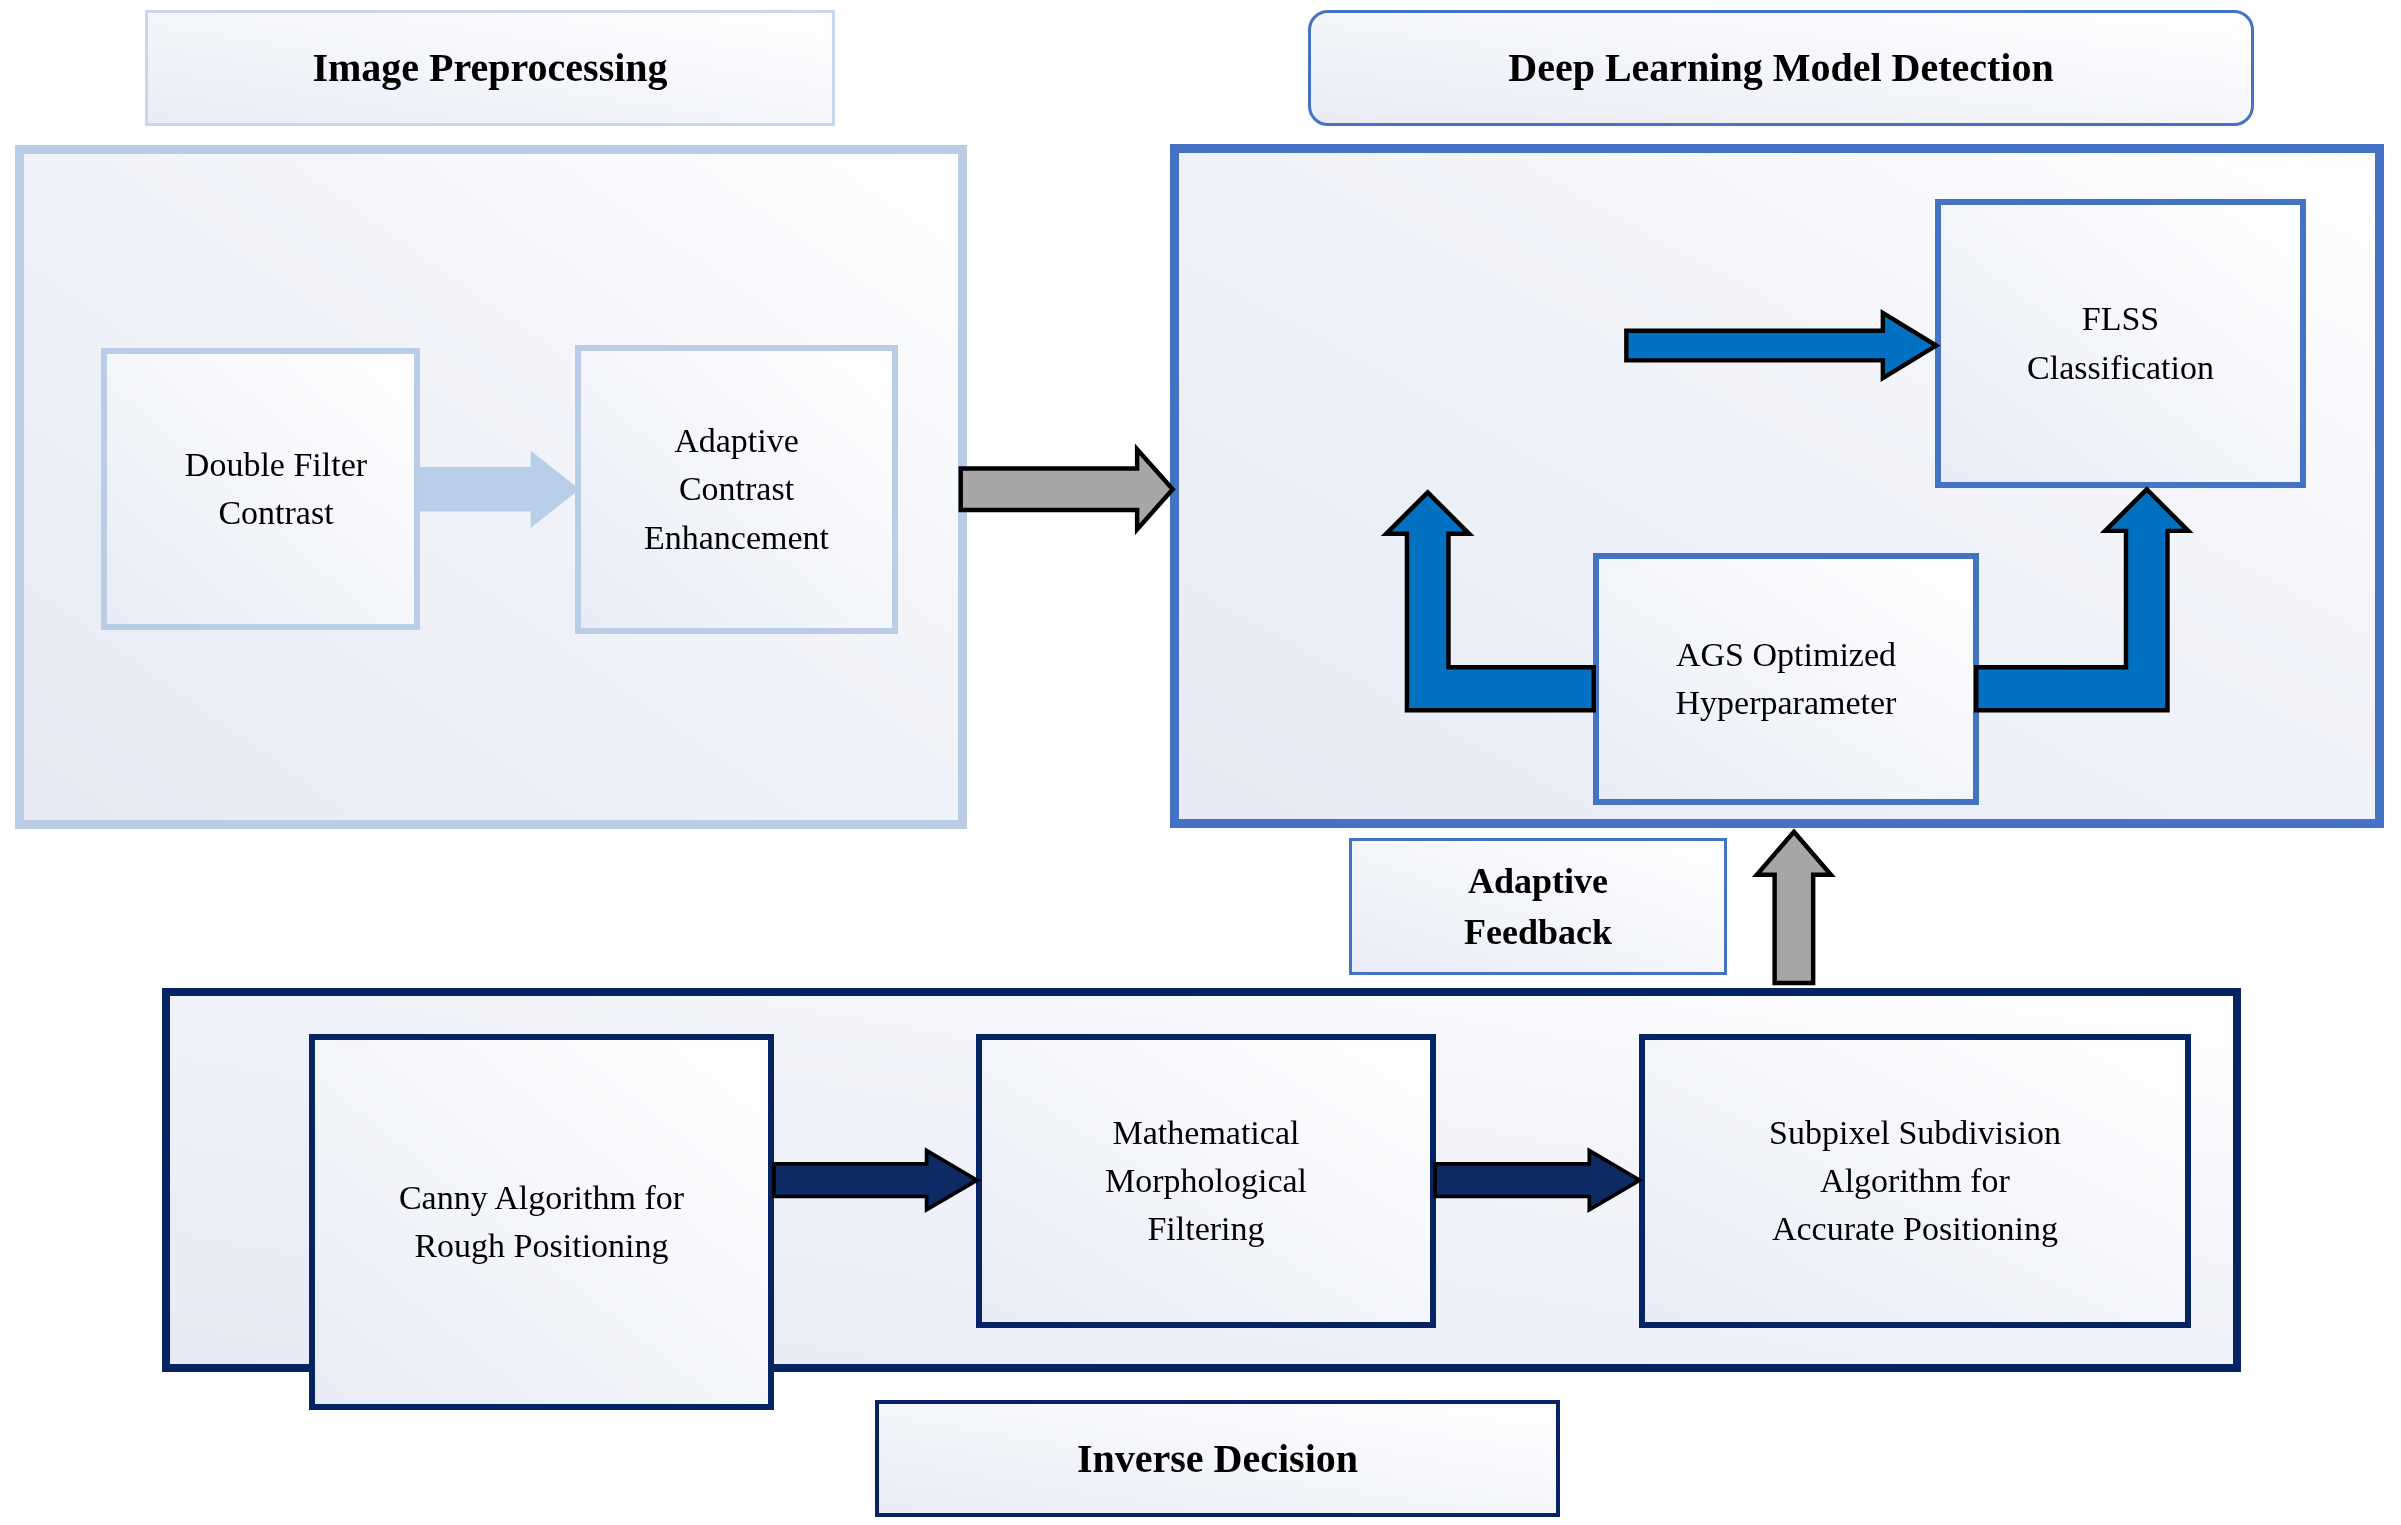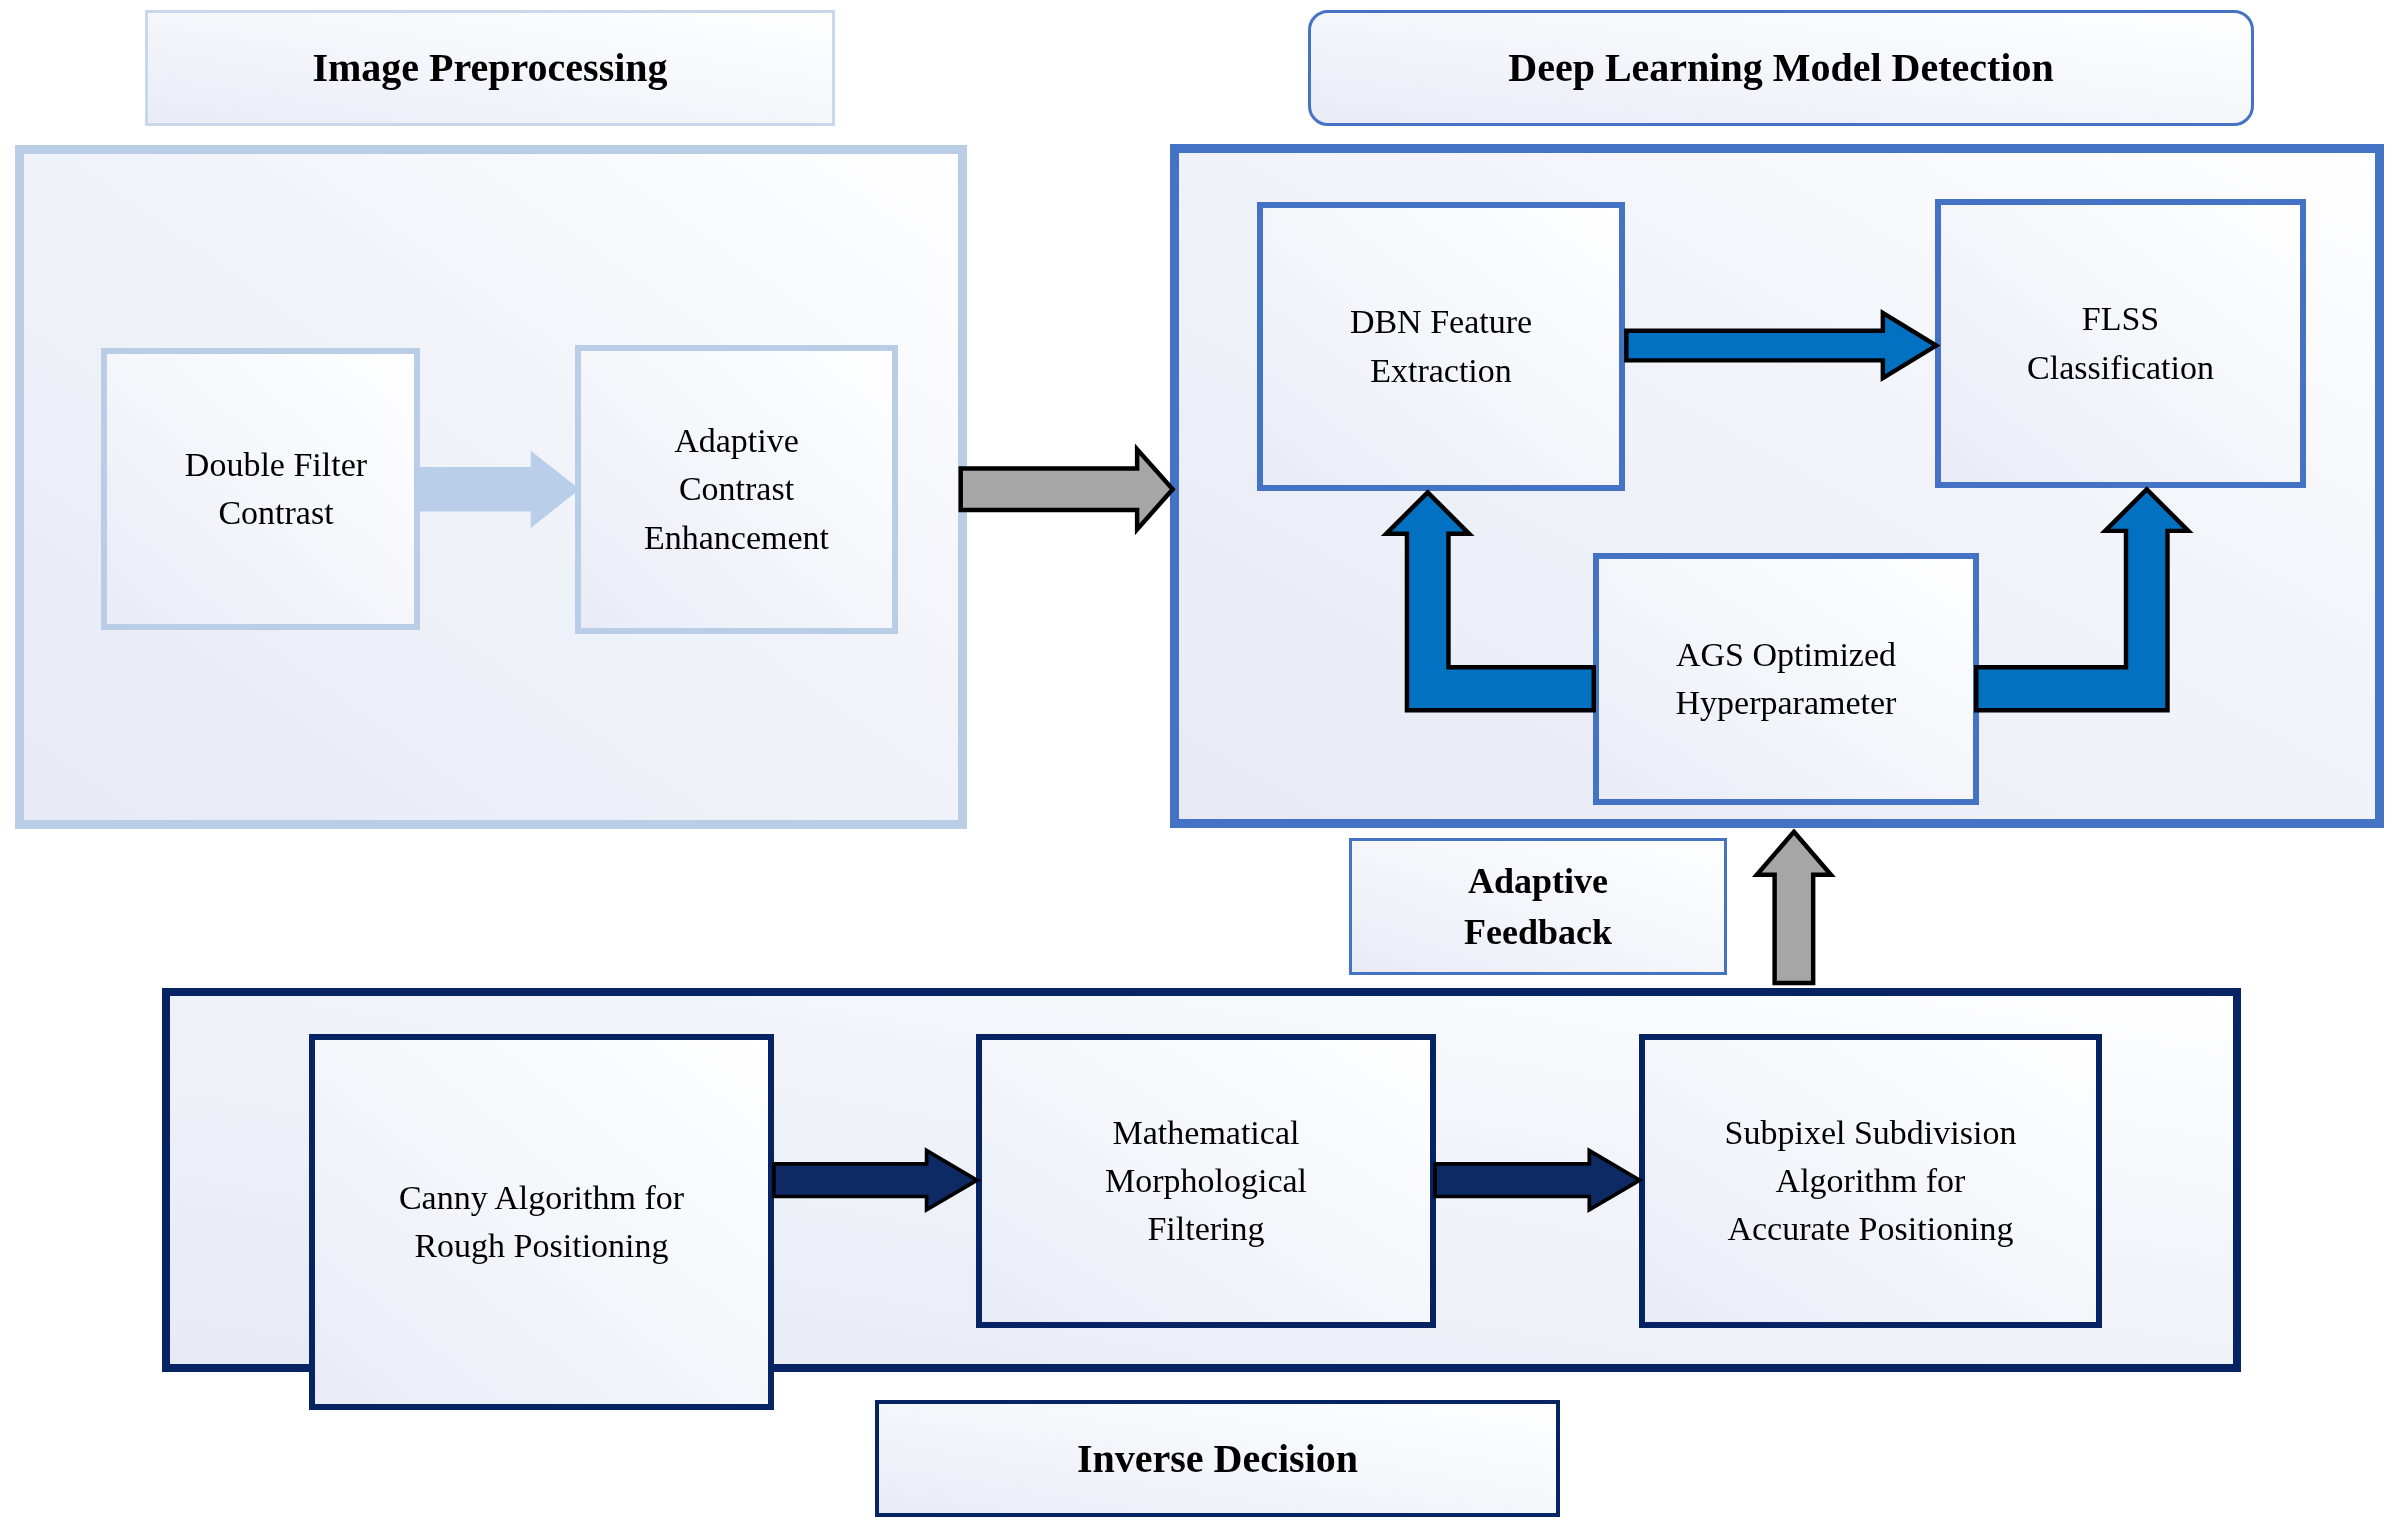--- a/index.html
+++ b/index.html
@@ -73,26 +73,20 @@
         <div>Enhancement</div>
       </div>
   </div>
 
   <div class="abs flexc box-fill b-blue-title" style="left:1308px; top:10.4px; width:946px; height:116px;border-radius:20px;">
     <span class="title-text">Deep Learning Model Detection</span>
   </div>
 
   <div class="abs container-fill b-blue-container" style="left:1170px; top:144px; width:1214px; height:684px;"></div>
 
-  <div class="abs flexc box-fill b-blue-box" style="left:1257px; top:202px; width:368px; height:289px;">
-    <div class="node-text">
-        <div>DBN Feature</div>
-        <div>Extraction</div>
-      </div>
-  </div>
 
   <div class="abs flexc box-fill b-blue-box" style="left:1935px; top:199px; width:371px; height:289px;">
     <div class="node-text">
         <div>FLSS</div>
         <div>Classification</div>
       </div>
   </div>
 
   <div class="abs flexc box-fill b-blue-box" style="left:1593px; top:553px; width:386px; height:252px;">
     <div class="node-text">
@@ -118,21 +112,21 @@
   </div>
 
   <div class="abs flexc box-fill b-navy-box" style="left:976px; top:1034px; width:460px; height:294px;">
     <div class="node-text">
         <div>Mathematical</div>
         <div>Morphological</div>
         <div>Filtering</div>
       </div>
   </div>
 
-  <div class="abs flexc box-fill b-navy-box" style="left:1639px; top:1034px; width:463px; height:294px;">
+  <div class="abs flexc box-fill b-navy-box" style="left:1639px; top:1034px; width:552px; height:294px;">
     <div class="node-text">
         <div>Subpixel Subdivision</div>
         <div>Algorithm for</div>
         <div>Accurate Positioning</div>
       </div>
   </div>
 
   <div class="abs flexc box-fill b-navy-title" style="left:859px; top:1400px; width:685px; height:117px;">
     <span class="title-text">Inverse Decision</span>
   </div>

